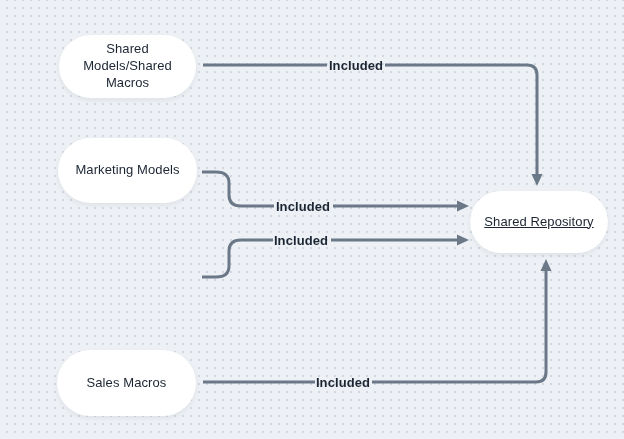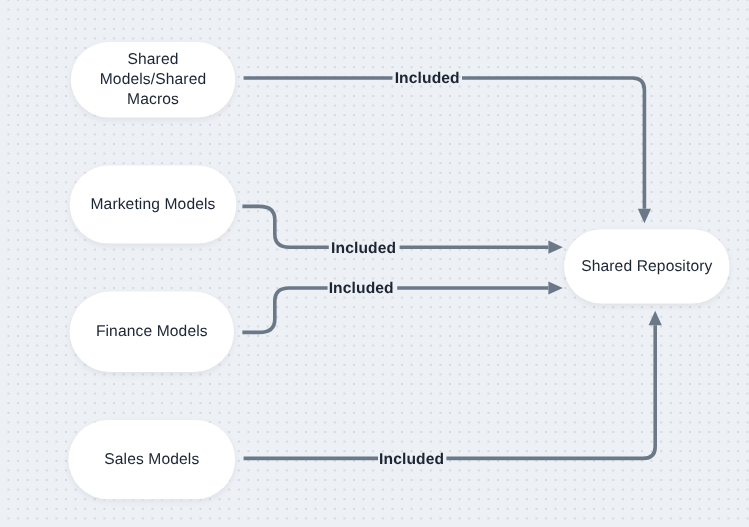--- a/index.html
+++ b/index.html
@@ -94,29 +94,26 @@
   <div class="node" style="left:59px; top:35px; width:137px; height:63px; border-radius:32px;">
     <span>Shared
 Models/Shared
 Macros</span>
   </div>
 
   <div class="node" style="left:58px; top:138px; width:139px; height:65px; border-radius:33px;">
     <span>Marketing Models</span>
   </div>
 
-  <div class="node" style="left:58px; top:243px; width:137px; height:67px; border-radius:34px;">
-    <span>Finance Models</span>
+
+  <div class="node" style="left:57px; top:350px; width:139px; height:66px; border-radius:33px;">
+    <span>Sales Macros</span>
   </div>
 
-  <div class="node" style="left:57px; top:350px; width:139px; height:66px; border-radius:33px;">
-    <span>Sales Models</span>
-  </div>
-
-  <div class="node" style="left:470px; top:191px; width:138px; height:62px; border-radius:31px;">
+  <div class="node" style="left:470px; top:191px; width:138px; height:62px; border-radius:31px;text-decoration:underline;">
     <span>Shared Repository</span>
   </div>
 
   <div class="edge-label" style="left:356px; top:65px;">Included</div>
 
   <div class="edge-label" style="left:303px; top:206px;">Included</div>
 
   <div class="edge-label" style="left:301px; top:240px;">Included</div>
 
   <div class="edge-label" style="left:343px; top:382px;">Included</div>

